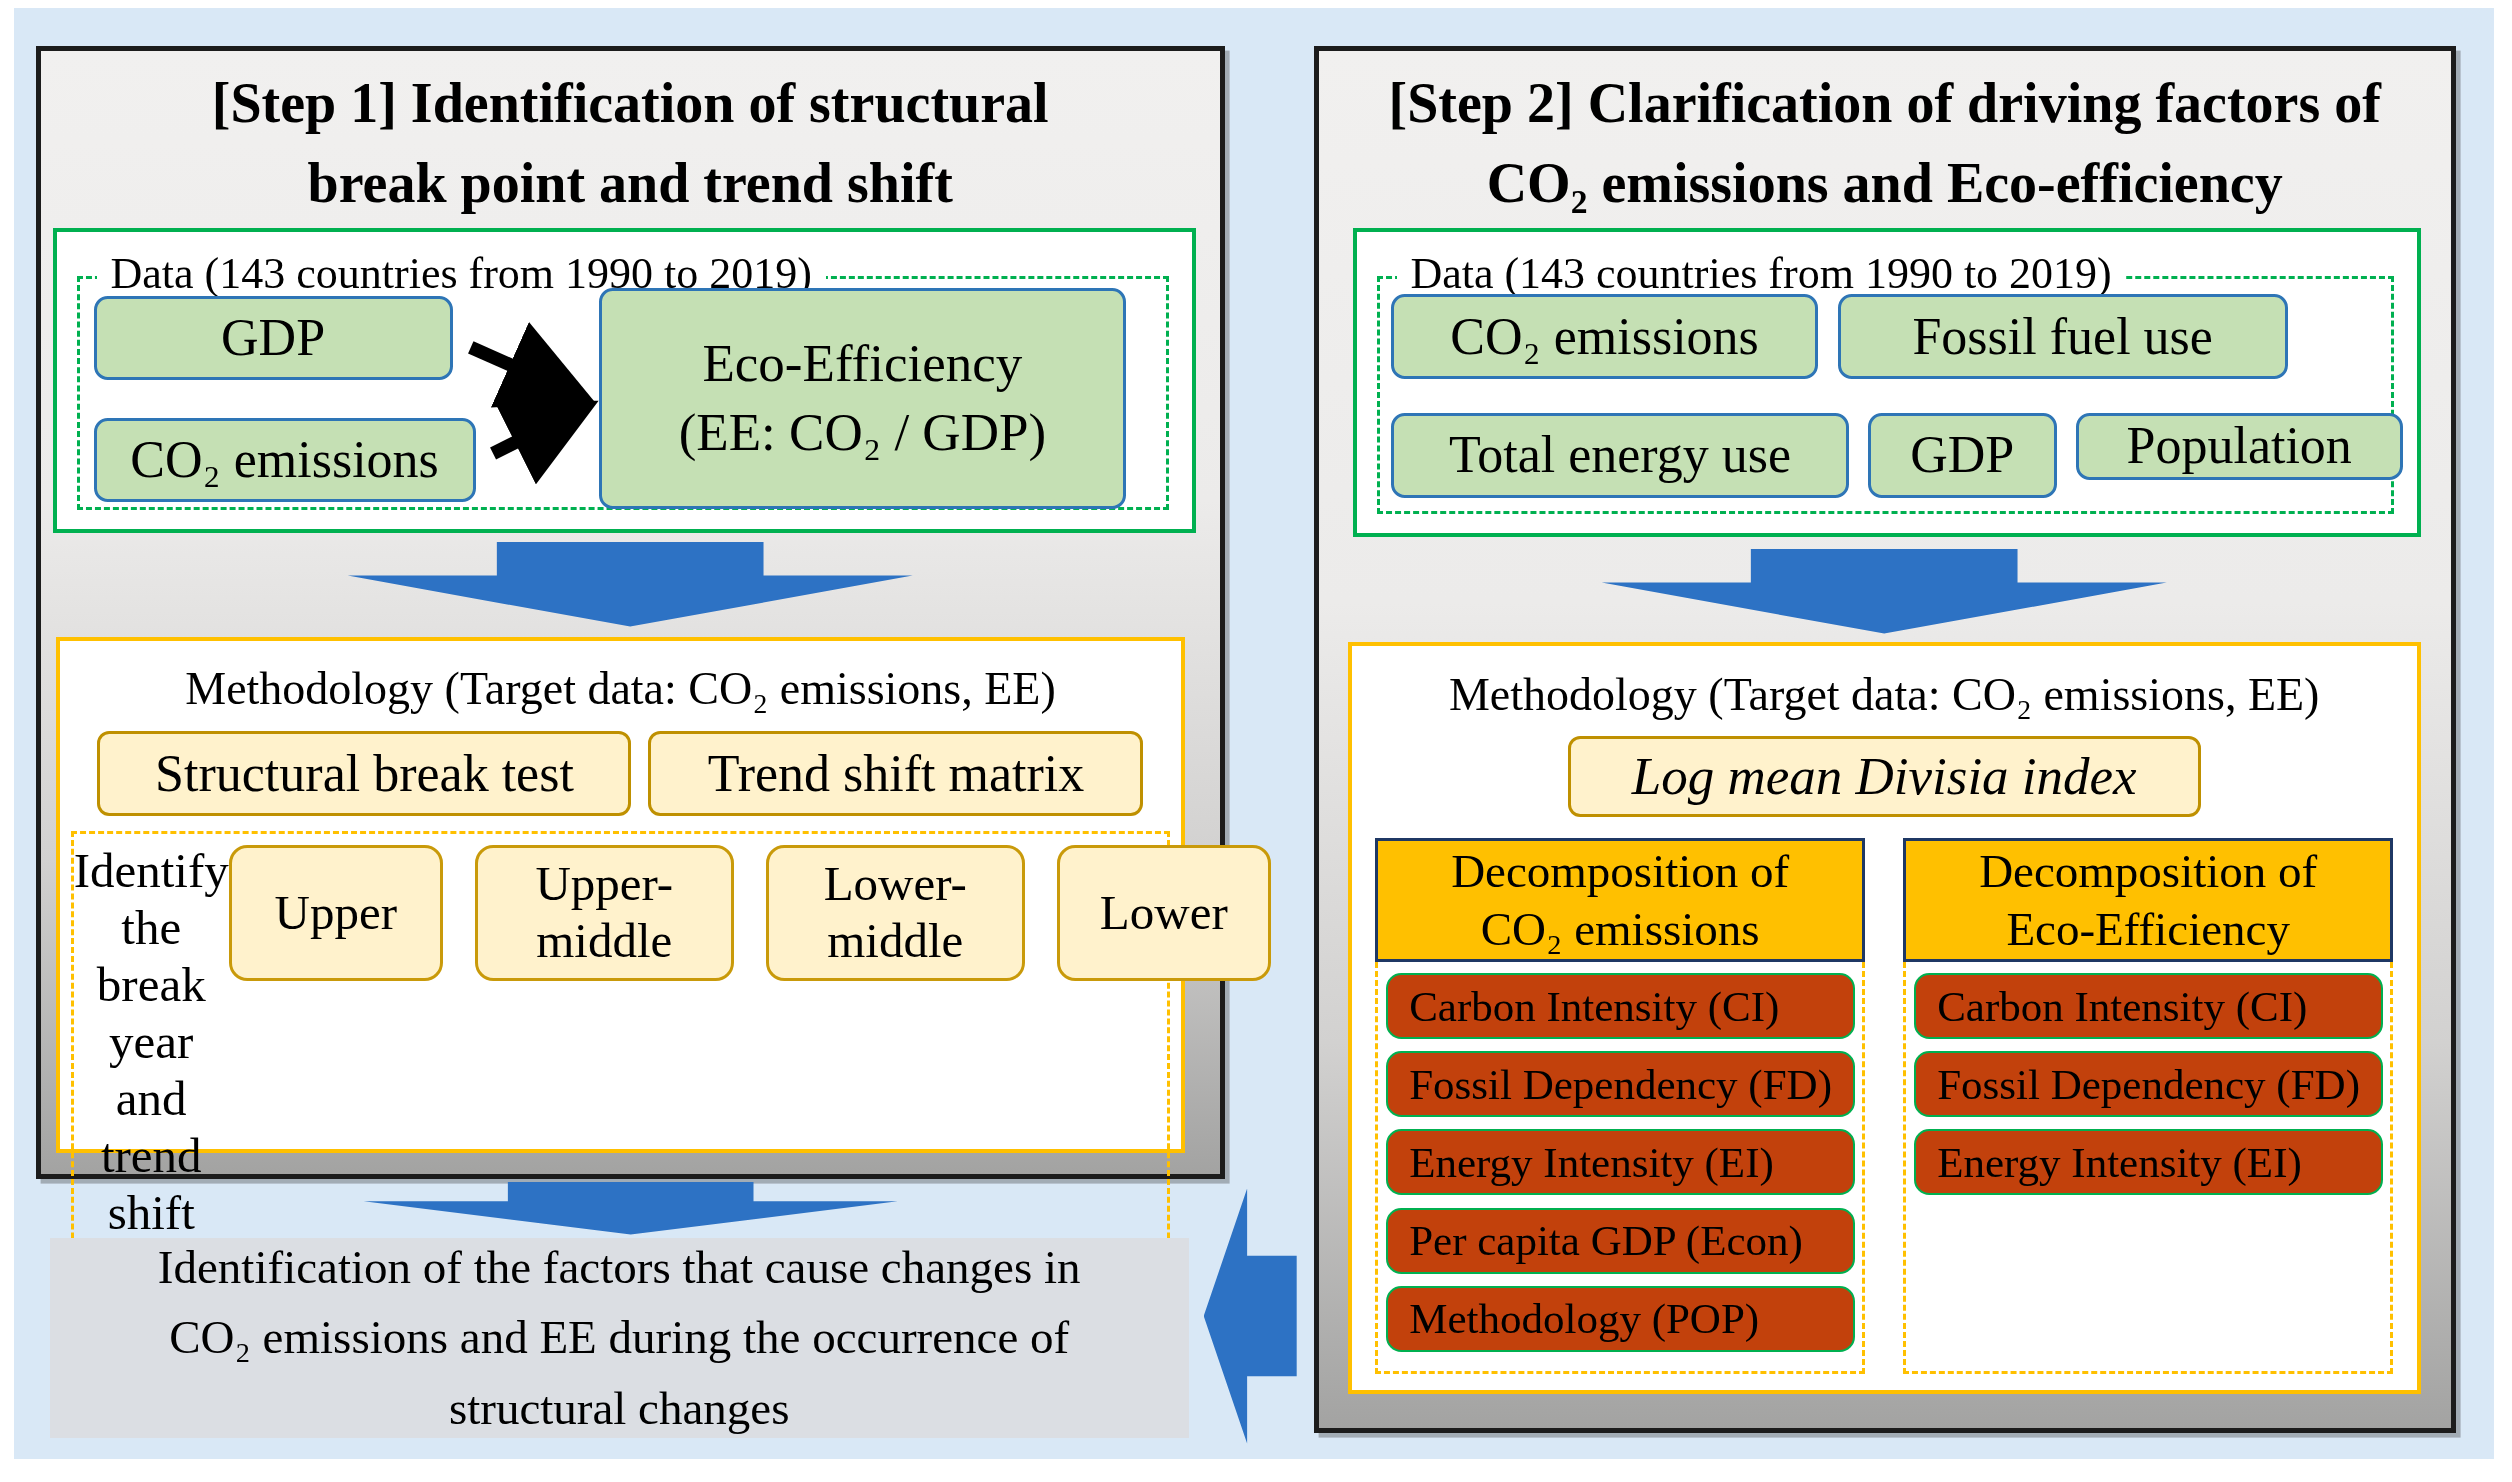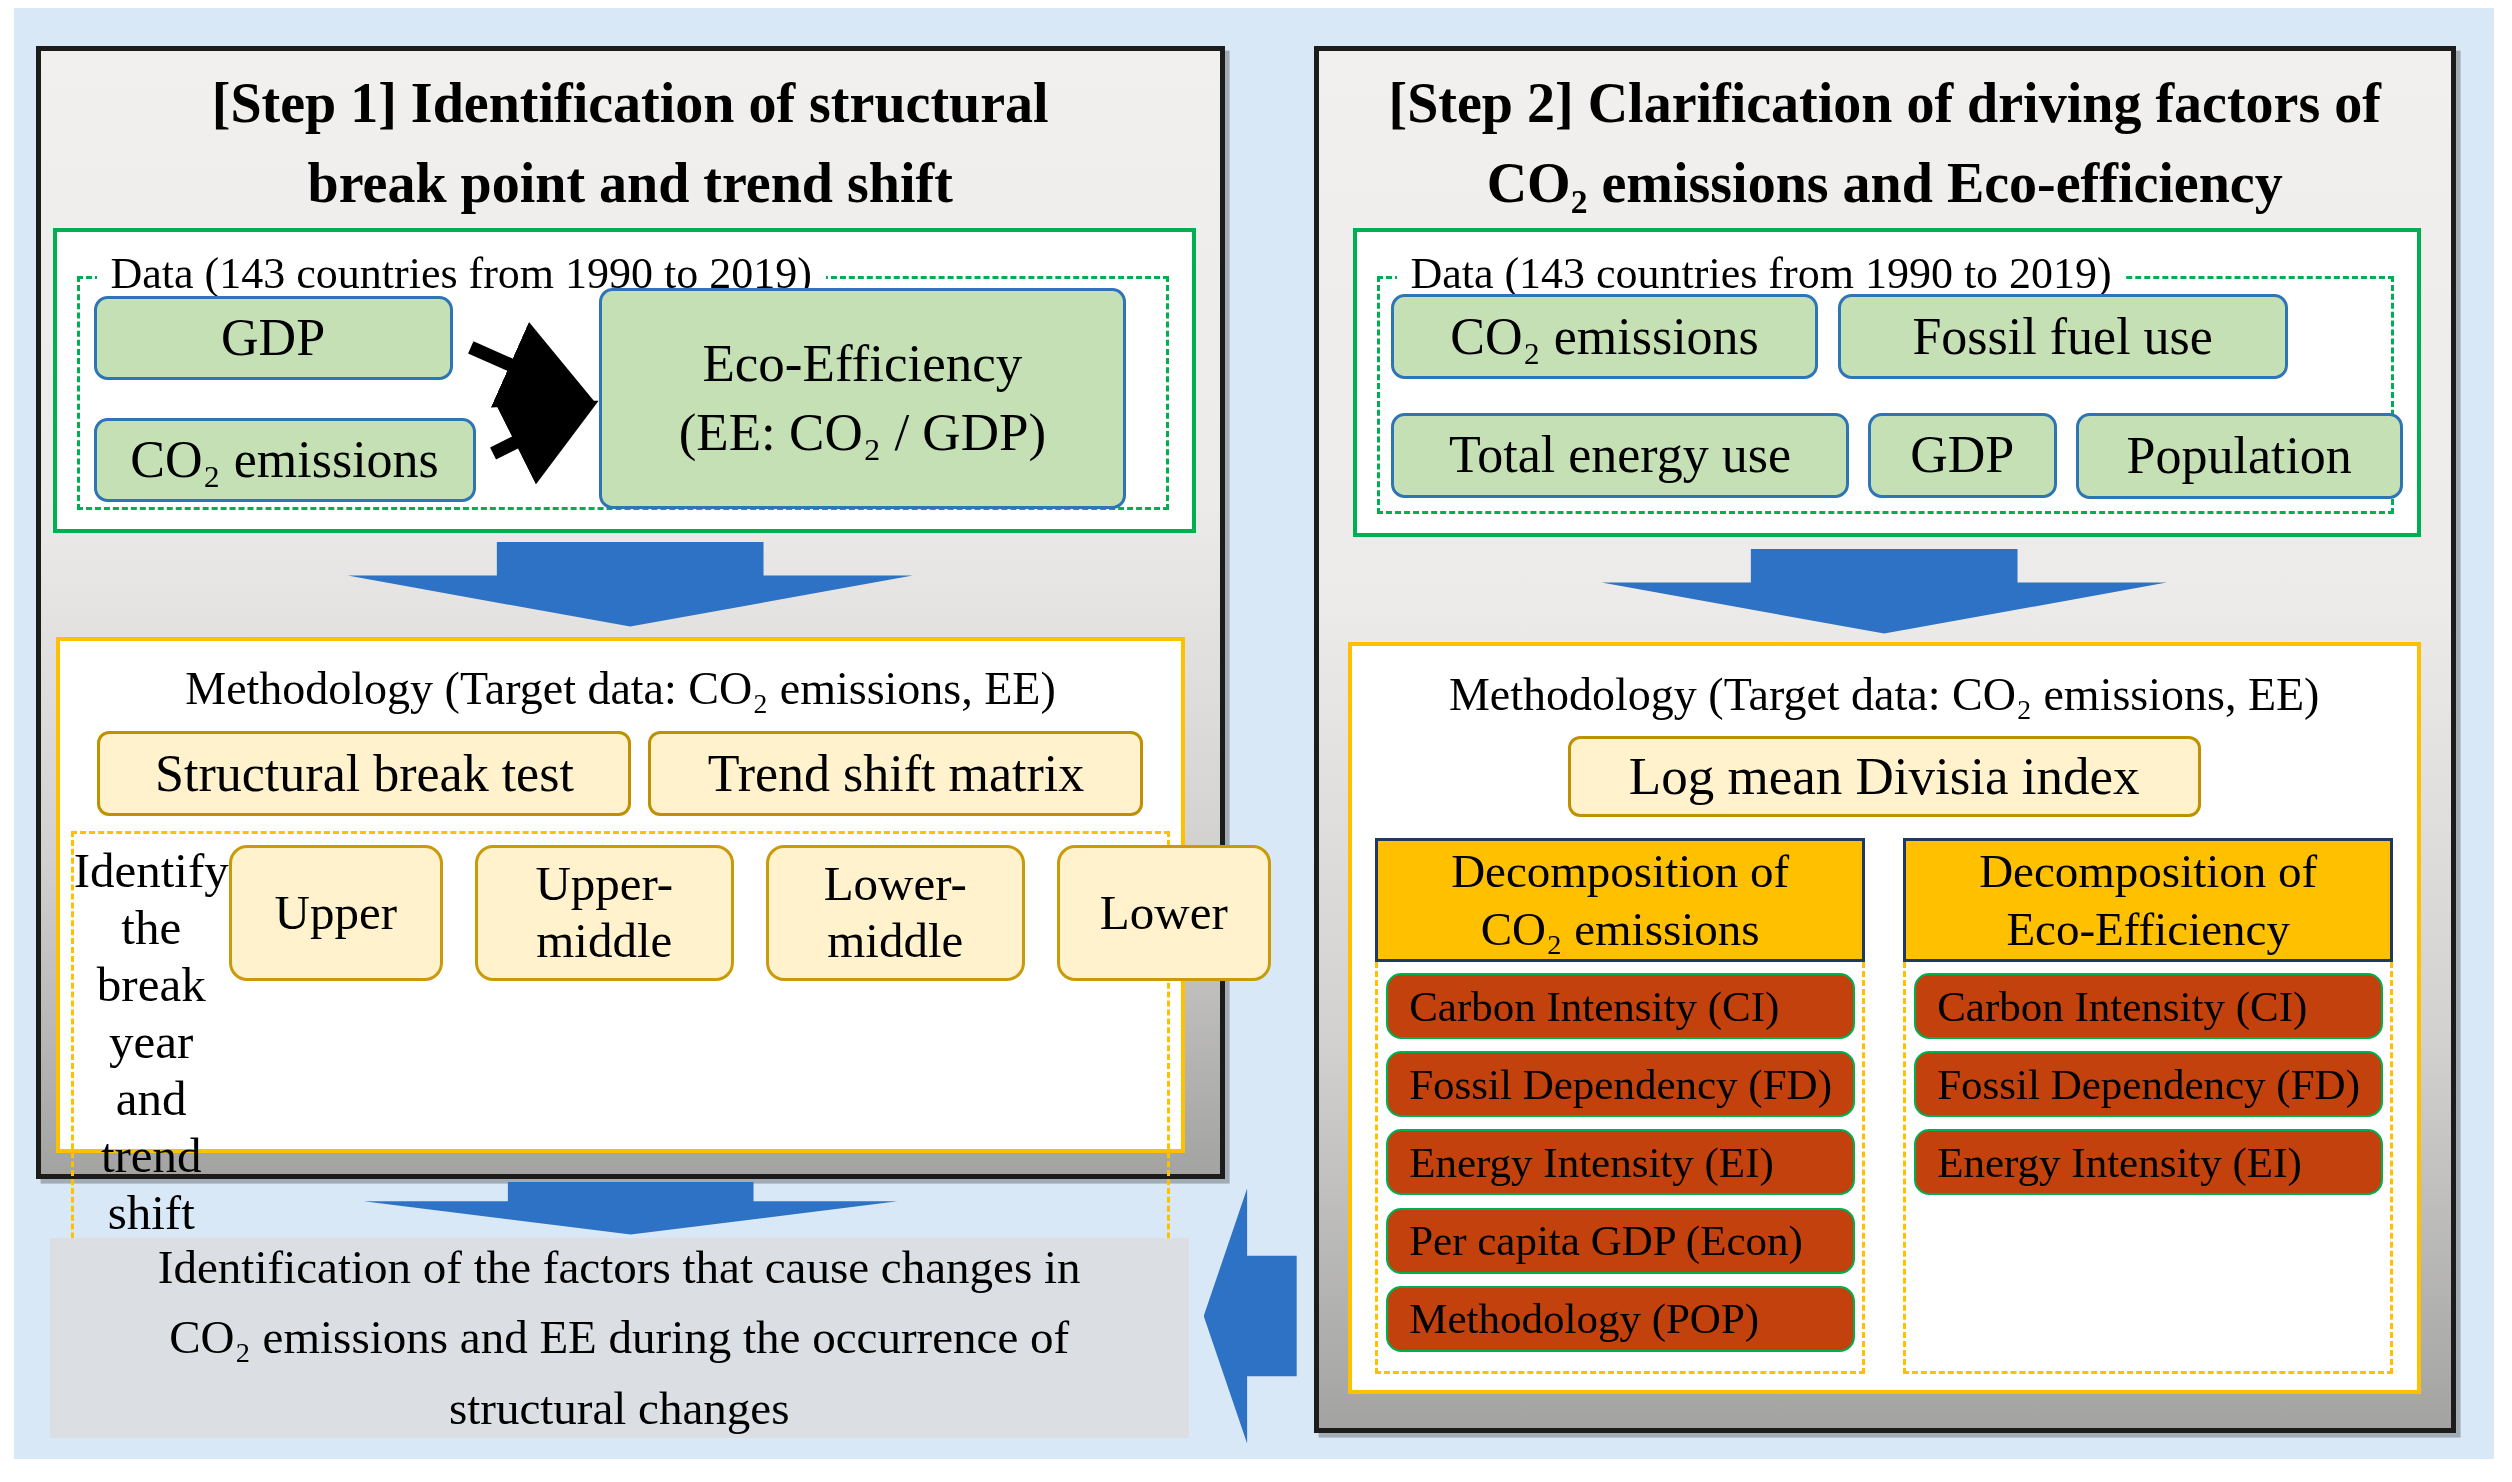--- a/index.html
+++ b/index.html
@@ -39,21 +39,21 @@
   .tool1 { width:534px; height:85px; }
   .tool2 { width:495px; height:85px; }
   .small-arrow { width:534px; height:90px; margin:7.6px auto 0 auto; }
   .dashedgold { border:3.1px dashed #ffc000; margin-top:7.6px; flex:1; display:flex; flex-direction:row; }
   .identify-text { text-align:center; font-size:49px; margin-top:7.6px; }
   .cat-row { display:flex; justify-content:center; align-items:stretch; gap:32px; margin-top:10.7px; }
   .catbox { background:#fff2cc; border:3.1px solid #c99a0a; border-radius:18.3px; height:136px; display:flex; flex-direction:column; align-items:center; justify-content:center; font-size:49px; line-height:1.15; }
   .cat-s { width:214px; } .cat-m { width:259px; }
 
   
-  .log-box { width:633px; height:81px; margin:10.7px auto 0 auto; font-size:53px; }
+  .log-box { width:633px; height:81px; margin:10.7px auto 0 auto; font-size:53px;font-style:italic; }
   .cols { display:flex; justify-content:center; gap:38px; margin-top:21.4px; flex:1; align-items:stretch; }
   .col { width:490px; display:flex; flex-direction:column; }
   .col-header { height:124px; background:#ffc000; border:3.1px solid #1f3864; display:flex; flex-direction:column; align-items:center; justify-content:center; font-size:47px; line-height:1.25; }
   .col-items { flex:1; border-left:3.1px dashed #ffc000; border-right:3.1px dashed #ffc000; border-bottom:3.1px dashed #ffc000; padding:10.7px 7.6px 0 7.6px; }
   .itembox { height:66px; margin-bottom:12.2px; background:#c2410c; border:2.3px solid #00b050; border-radius:15.3px; display:flex; align-items:center; padding-left:21.4px; font-size:43px; }
 
   
   .result-box { position:absolute; left:36px; top:1230px; width:1139px; height:200px; background:#dbdee3; display:flex; flex-direction:column; align-items:center; justify-content:center; font-size:47px; line-height:1.5; text-align:center; }
 </style>
 </head>
@@ -139,21 +139,21 @@
       <div>CO₂ emissions and Eco-efficiency</div>
     </div>
 
     <div class="databox databox-right">
       <div class="dashedgreen">
         <div class="data-label">Data (143 countries from 1990 to 2019)</div>
         <div class="gbox" style="left:11.4px; top:15.3px; width:427px; height:85px;">CO₂ emissions</div>
         <div class="gbox" style="left:458px; top:15.3px; width:450px; height:85px;">Fossil fuel use</div>
         <div class="gbox" style="left:11.4px; top:134px; width:458px; height:85px;">Total energy use</div>
         <div class="gbox" style="left:488px; top:134px; width:189px; height:85px;">GDP</div>
-        <div class="gbox" style="left:696px; top:134px; width:327px; height:86px;">Population</div>
+        <div class="gbox" style="left:696px; top:134px; width:327px; height:67px;">Population</div>
       </div>
     </div>
 
     <div class="bluearrow-down ad-panel" style="left:283px; top:498px;"></div>
 
     <div class="methbox methbox-right">
       <div class="meth-title">Methodology (Target data: CO₂ emissions, EE)</div>
       <div class="cream log-box">Log mean Divisia index</div>
 
       <div class="cols">

